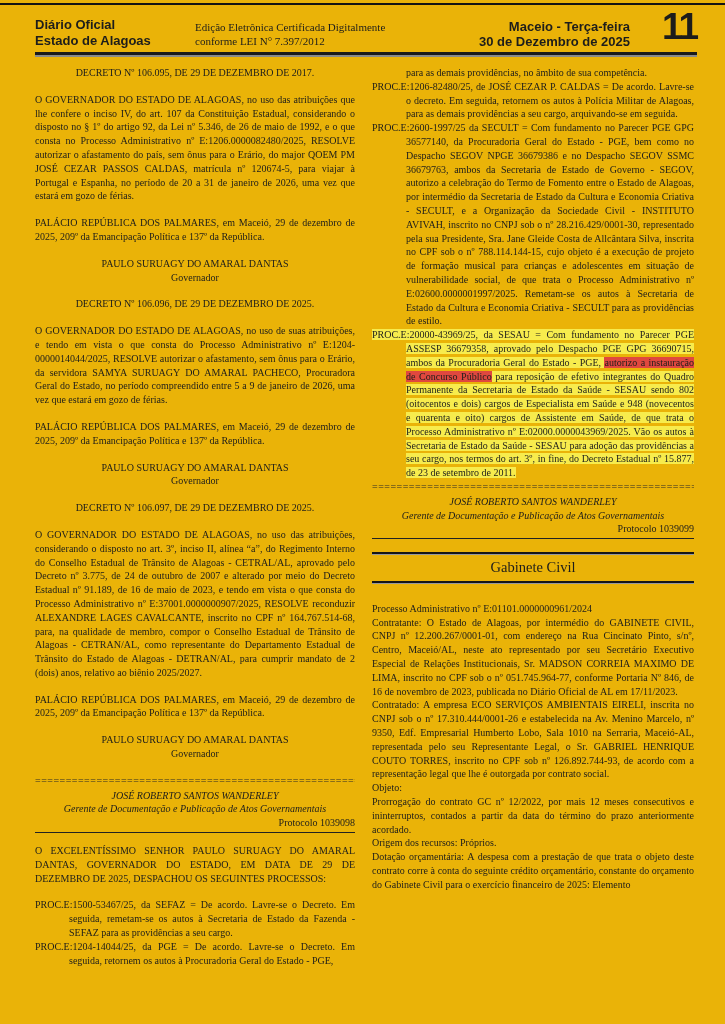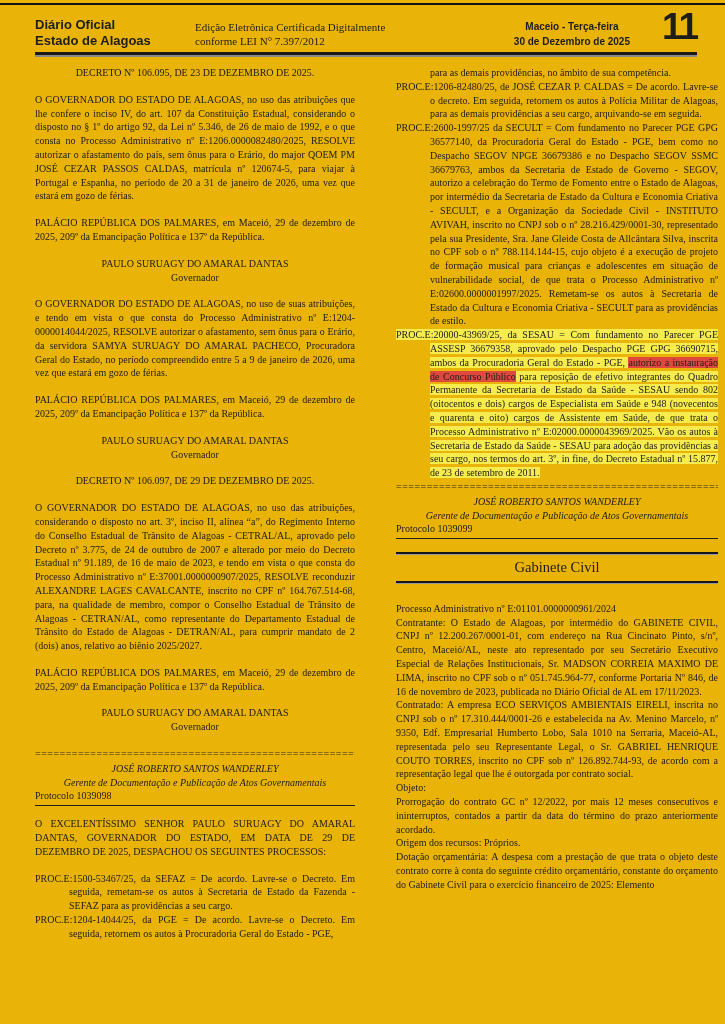--- a/index.html
+++ b/index.html
@@ -9,38 +9,38 @@
          font-family:"Liberation Serif", serif; color:var(--ink); }
   .page { position:relative; width:725px; height:1024px; background:#eab308; overflow:hidden; }
 
   .top-rule { position:absolute; top:3px; left:0; width:725px; height:2px; background:#141414; }
 
   
   .masthead { position:absolute; left:35px; top:17px; font-family:"Liberation Sans", sans-serif;
               font-weight:bold; font-size:13px; line-height:16px; }
   .cert { position:absolute; left:195px; top:20px; width:275px; text-align:left;
           font-size:11px; line-height:14px; }
-  .datebox { position:absolute; right:95px; top:19px; text-align:center;
-             font-family:"Liberation Sans", sans-serif; font-weight:bold; font-size:10px; line-height:15px; }
+  .datebox { position:absolute; right:95px; top:19px; text-align:right;
+             font-family:"Liberation Sans", sans-serif; font-weight:bold; font-size:13px; line-height:15px; }
   .pagenum { position:absolute; right:28px; top:6px; font-family:"Liberation Sans", sans-serif;
              font-weight:bold; font-size:37px; letter-spacing:-2px; }
   .header-rule { position:absolute; top:52px; left:35px; right:28px; height:2px;
                  border-top:3px solid #1a1a1a; border-bottom:2px solid #8a8a8a; background:#fff; }
 
   
   .col { position:absolute; top:66px; font-size:10px; line-height:13.8px; }
   .col-left  { left:35px;  width:320px; }
-  .col-right { left:372px; width:322px;margin-left:24px; }
+  .col-right { left:372px; width:322px; }
 
   .h-center { text-align:center; margin:0 0 13px; }
   .just { text-align:justify; margin:0 0 13px; }
   .sig { text-align:center; margin:7px 0 13px; }
   .sep { white-space:nowrap; overflow:hidden; margin:0 0 1px; color:#2b2b2b; letter-spacing:0.5px; }
   .off-name,.off-role { text-align:center;font-style:italic; }
-  .off-proto { }
+  .off-proto { text-align:right; }
   .rule { border-top:1.5px solid #222; margin:2px 0 11px; }
   .proc { text-align:justify; padding-left:34px; text-indent:-34px; margin:0; }
   .proc-cont { padding-left:34px; margin:0; text-align:justify; }
   .plain { margin:0; }
 
   .hl-y { background:var(--hl-y); }
   .hl-r { background:var(--hl-r); }
 
   .banner { margin:13px 0 18px; }
   .banner-bar { height:1px; border-top:2.5px solid #161616; border-bottom:1.5px solid #9a9a9a; background:#fff; }
@@ -62,28 +62,29 @@
     <div>conforme LEI N° 7.397/2012</div>
   </div>
   <div class="datebox">
     <div>Maceio - Terça-feira</div>
     <div>30 de Dezembro de 2025</div>
   </div>
   <div class="pagenum">11</div>
   <div class="header-rule"></div>
 
   <section class="col col-left">
-    <p class="h-center">DECRETO Nº 106.095, DE 23 DE DEZEMBRO DE 2025.</p>
+    <p class="h-center">DECRETO Nº 106.095, DE 29 DE DEZEMBRO DE 2017.</p>
     <p class="just">O GOVERNADOR DO ESTADO DE ALAGOAS, no uso das atribuições que lhe confere o inciso IV, do art. 107 da Constituição Estadual, considerando o disposto no § 1º do artigo 92, da Lei nº 5.346, de 26 de maio de 1992, e o que consta no Processo Administrativo nº E:1206.0000082480/2025, RESOLVE autorizar o afastamento do país, sem ônus para o Erário, do major QOEM PM JOSÉ CEZAR PASSOS CALDAS, matrícula nº 120674-5, para viajar à Portugal e Espanha, no período de 20 a 31 de janeiro de 2026, uma vez que estará em gozo de férias.</p>
     <p class="just">PALÁCIO REPÚBLICA DOS PALMARES, em Maceió, 29 de dezembro de 2025, 209º da Emancipação Política e 137º da República.</p>
     <div class="sig">
       <div>PAULO SURUAGY DO AMARAL DANTAS</div>
       <div>Governador</div>
     </div>
 
+    <p class="h-center">DECRETO Nº 106.096, DE 29 DE DEZEMBRO DE 2025.</p>
     <p class="just">O GOVERNADOR DO ESTADO DE ALAGOAS, no uso de suas atribuições, e tendo em vista o que consta do Processo Administrativo nº E:1204-0000014044/2025, RESOLVE autorizar o afastamento, sem ônus para o Erário, da servidora SAMYA SURUAGY DO AMARAL PACHECO, Procuradora Geral do Estado, no período compreendido entre 5 a 9 de janeiro de 2026, uma vez que estará em gozo de férias.</p>
     <p class="just">PALÁCIO REPÚBLICA DOS PALMARES, em Maceió, 29 de dezembro de 2025, 209º da Emancipação Política e 137º da República.</p>
     <div class="sig">
       <div>PAULO SURUAGY DO AMARAL DANTAS</div>
       <div>Governador</div>
     </div>
 
     <p class="h-center">DECRETO Nº 106.097, DE 29 DE DEZEMBRO DE 2025.</p>
     <p class="just">O GOVERNADOR DO ESTADO DE ALAGOAS, no uso das atribuições, considerando o disposto no art. 3º, inciso II, alínea “a”, do Regimento Interno do Conselho Estadual de Trânsito de Alagoas - CETRAL/AL, aprovado pelo Decreto nº 3.775, de 24 de outubro de 2007 e alterado por meio do Decreto Estadual nº 91.189, de 16 de maio de 2023, e tendo em vista o que consta do Processo Administrativo nº E:37001.0000000907/2025, RESOLVE reconduzir ALEXANDRE LAGES CAVALCANTE, inscrito no CPF nº 164.767.514-68, para, na qualidade de membro, compor o Conselho Estadual de Trânsito de Alagoas - CETRAN/AL, como representante do Departamento Estadual de Trânsito do Estado de Alagoas - DETRAN/AL, para cumprir mandato de 2 (dois) anos, relativo ao biênio 2025/2027.</p>
     <p class="just">PALÁCIO REPÚBLICA DOS PALMARES, em Maceió, 29 de dezembro de 2025, 209º da Emancipação Política e 137º da República.</p>

